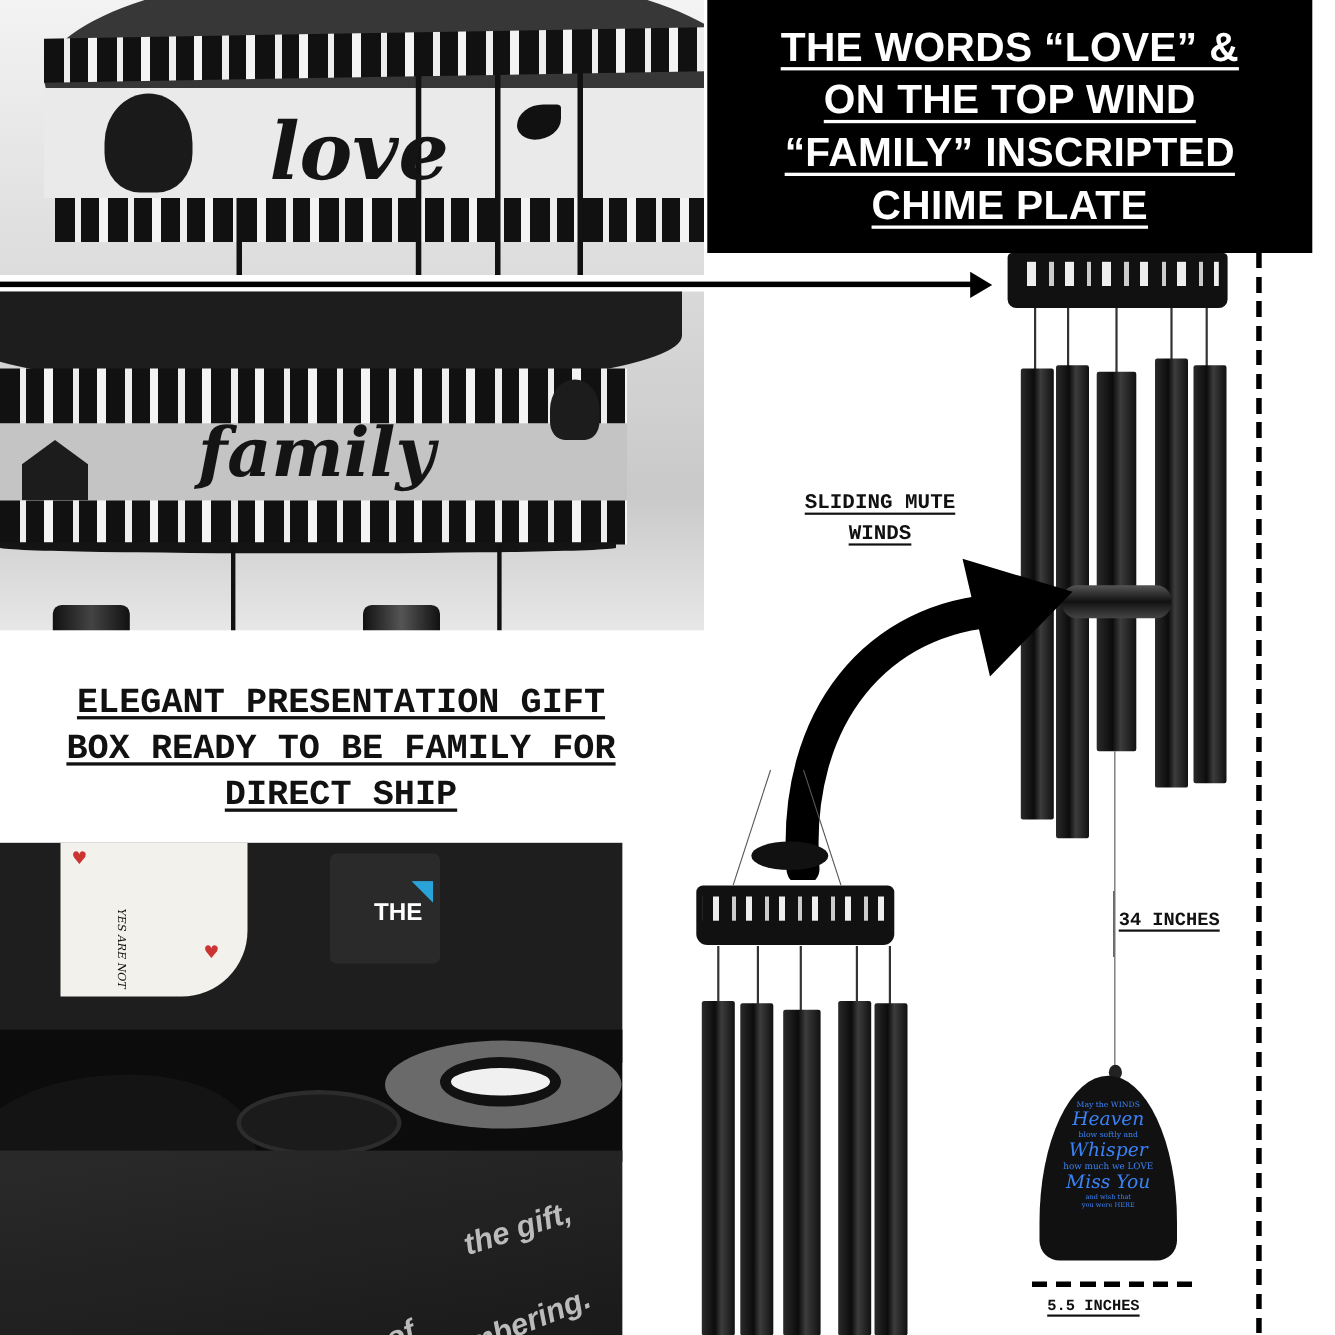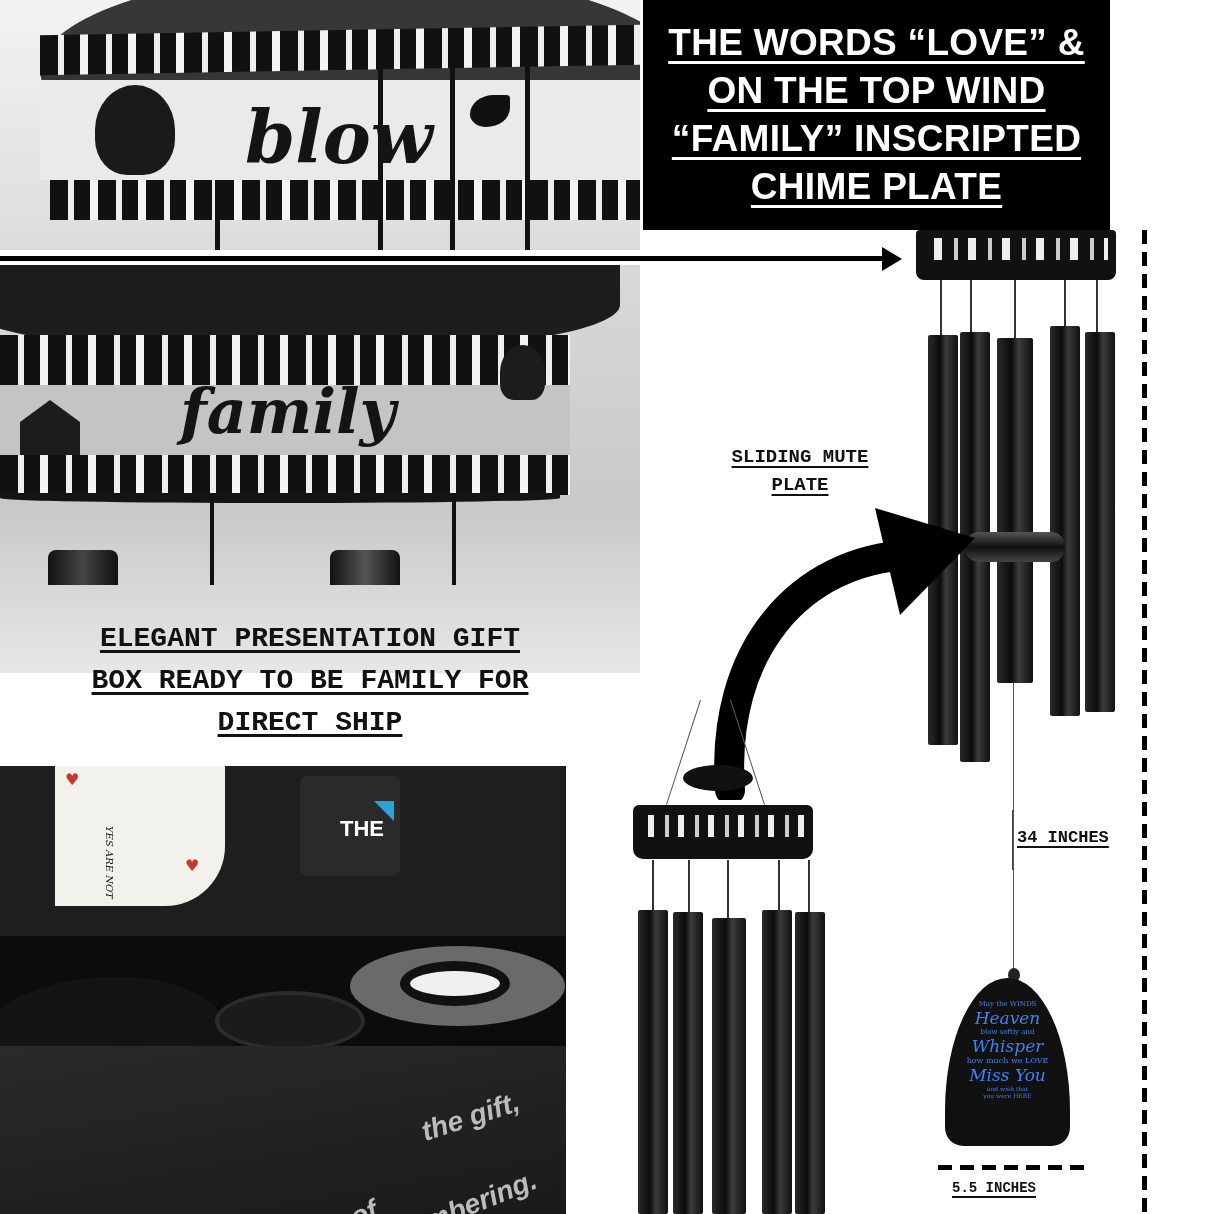--- a/index.html
+++ b/index.html
@@ -3,26 +3,26 @@
 <meta charset="utf-8">
 <style>
   * { margin:0; padding:0; box-sizing:border-box; }
   html, body { width:1214px; height:1214px; overflow:hidden; background:#fff; }
   body { position:relative; font-family:"Liberation Sans", sans-serif; }
   .abs { position:absolute; }
 
   
   .photo { position:absolute; left:0; width:640px; background:linear-gradient(180deg,#f3f3f3,#dcdcdc); overflow:hidden; }
   .photo-1 { top:0; height:250px; }
-  .photo-2 { top:265px; height:408px; background:linear-gradient(180deg,#d9d9d9,#c9c9c9 60%,#e7e7e7); }
+  .photo-2 { top:265px; height:308px; background:linear-gradient(180deg,#d9d9d9,#c9c9c9 60%,#e7e7e7); }
   .band { position:absolute; background:repeating-linear-gradient(90deg,#111 0 18px,#eee 18px 24px,#111 24px 40px,#f4f4f4 40px 48px); }
   .script { position:absolute; font-family:"DejaVu Serif", serif; font-style:italic; color:#141414; font-weight:bold; }
 
   
-  .header-box { position:absolute; left:643px; top:0; width:467px; height:230px; background:#000; color:#fff; display:flex; align-items:center; justify-content:center; text-align:center; }
+  .header-box { position:absolute; left:643px; top:0; width:550px; height:230px; background:#000; color:#fff; display:flex; align-items:center; justify-content:center; text-align:center; }
   .header-box .t { font-family:"Liberation Sans", sans-serif; font-weight:bold; font-size:37px; line-height:48px; text-decoration:underline; text-decoration-thickness:3px; text-underline-offset:6px; letter-spacing:0.3px; }
 
   .lbl { position:absolute; font-weight:bold; color:#111; text-decoration:underline; text-decoration-thickness:2px; text-underline-offset:4px; text-align:center; font-family:Liberation Mono, monospace; }
 
   .pole { position:absolute; background:linear-gradient(90deg,#2a2a2a,#0c0c0c 40%,#3c3c3c 60%,#111); border-radius:2px; }
   .wire { position:absolute; width:2px; background:#333; }
   .dash-v { position:absolute; width:5px; background:repeating-linear-gradient(180deg,#000 0 14px,transparent 14px 22px); }
   .dash-h { position:absolute; height:5px; background:repeating-linear-gradient(90deg,#000 0 14px,transparent 14px 22px); }
 
   .sail { position:absolute; background:#111; border-radius:60% 60% 22px 22px / 95% 95% 22px 22px; color:#3b82f6; text-align:center; overflow:hidden; }
@@ -37,21 +37,21 @@
 <div class="photo photo-1">
   <div class="abs" style="left:40px;top:-30px;width:640px;height:200px;background:#222;border-radius:50%;opacity:.9"></div>
   <div class="band abs" style="left:40px;top:30px;width:600px;height:40px;transform:skewY(-1deg)"></div>
   <div class="abs" style="left:40px;top:80px;width:600px;height:100px;background:#eaeaea"></div>
   <div class="band abs" style="left:50px;top:180px;width:590px;height:40px"></div>
   <div class="wire" style="left:215px;top:180px;height:70px;background:#111;width:5px"></div>
   <div class="wire" style="left:378px;top:50px;height:200px;background:#111;width:5px"></div>
   <div class="wire" style="left:450px;top:50px;height:200px;background:#111;width:5px"></div>
   <div class="wire" style="left:525px;top:50px;height:200px;background:#111;width:5px"></div>
   <div class="abs" style="left:95px;top:85px;width:80px;height:90px;background:#1a1a1a;border-radius:50% 50% 40% 40%"></div>
-  <div class="script" style="left:245px;top:95px;font-size:72px">blow</div>
+  <div class="script" style="left:245px;top:95px;font-size:72px">love</div>
   <div class="abs" style="left:470px;top:95px;width:40px;height:32px;background:#111;border-radius:60% 10% 60% 40%"></div>
 </div>
 
 <div class="abs" style="left:0;top:252px;width:640px;height:10px;background:#fff"></div>
 <div class="abs" style="left:0;top:256px;width:885px;height:5px;background:#000"></div>
 <div class="abs" style="left:882px;top:247px;width:0;height:0;border-top:12px solid transparent;border-bottom:12px solid transparent;border-left:20px solid #000"></div>
 
 <div class="photo photo-2">
   <div class="abs" style="left:-40px;top:-10px;width:660px;height:100px;background:#1d1d1d;border-radius:0 0 50% 50%"></div>
   <div class="band abs" style="left:0;top:70px;width:570px;height:50px"></div>
@@ -107,21 +107,21 @@
 </div>
 
 <div class="dash-v" style="left:1142px;top:230px;height:984px"></div>
 <div class="abs" style="left:1012px;top:810px;width:1px;height:60px;background:#444"></div>
 <div class="lbl" style="left:1017px;top:828px;font-size:17px">34 INCHES</div>
 <div class="dash-h" style="left:938px;top:1165px;width:148px"></div>
 <div class="lbl" style="left:952px;top:1180px;font-size:14px">5.5 INCHES</div>
 
 <div class="lbl" style="left:700px;top:443px;width:200px;font-size:19px;line-height:28px">
   <div>SLIDING MUTE</div>
-  <div>PLATE</div>
+  <div>WINDS</div>
 </div>
 
 <svg class="abs" style="left:700px;top:500px" width="290" height="300" viewBox="0 0 290 300">
   <path d="M30 290 C 20 150, 100 60, 210 55" stroke="#000" stroke-width="30" fill="none" stroke-linecap="round"></path>
   <polygon points="175,8 275,38 200,115" fill="#000"></polygon>
 </svg>
 
 <div class="abs" style="left:700px;top:700px;width:1px;height:110px;background:#555;transform:rotate(18deg);transform-origin:top"></div>
 <div class="abs" style="left:730px;top:700px;width:1px;height:110px;background:#555;transform:rotate(-18deg);transform-origin:top"></div>
 <div class="abs" style="left:683px;top:765px;width:70px;height:26px;background:#111;border-radius:50%"></div>
@@ -132,21 +132,21 @@
 <div class="wire" style="left:688px;top:860px;height:55px"></div>
 <div class="wire" style="left:727px;top:860px;height:60px"></div>
 <div class="wire" style="left:778px;top:860px;height:50px"></div>
 <div class="wire" style="left:808px;top:860px;height:55px"></div>
 <div class="pole" style="left:638px;top:910px;width:30px;height:304px"></div>
 <div class="pole" style="left:673px;top:912px;width:30px;height:302px"></div>
 <div class="pole" style="left:712px;top:918px;width:34px;height:296px"></div>
 <div class="pole" style="left:762px;top:910px;width:30px;height:304px"></div>
 <div class="pole" style="left:795px;top:912px;width:30px;height:302px"></div>
 
-<div class="lbl" style="left:20px;top:618px;width:580px;font-size:28px;line-height:42px;text-decoration-thickness:3px">
+<div class="lbl" style="left:20px;top:618px;width:580px;font-size:32px;line-height:42px;text-decoration-thickness:3px">
   <div>ELEGANT PRESENTATION GIFT</div>
   <div>BOX READY TO BE FAMILY FOR</div>
   <div>DIRECT SHIP</div>
 </div>
 
 <div class="box-area">
   <div class="abs" style="left:0;top:0;width:566px;height:200px;background:#1e1e1e"></div>
   <div class="abs" style="left:55px;top:0;width:170px;height:140px;background:#f3f1ec;border-radius:0 0 60px 0;color:#111;font-family:'DejaVu Serif',serif;font-style:italic;padding:10px">
     <div class="abs" style="left:10px;top:4px;color:#c33;font-size:16px;font-style:normal">♥</div>
     <div class="abs" style="left:130px;top:90px;color:#c33;font-size:16px;font-style:normal">♥</div>

